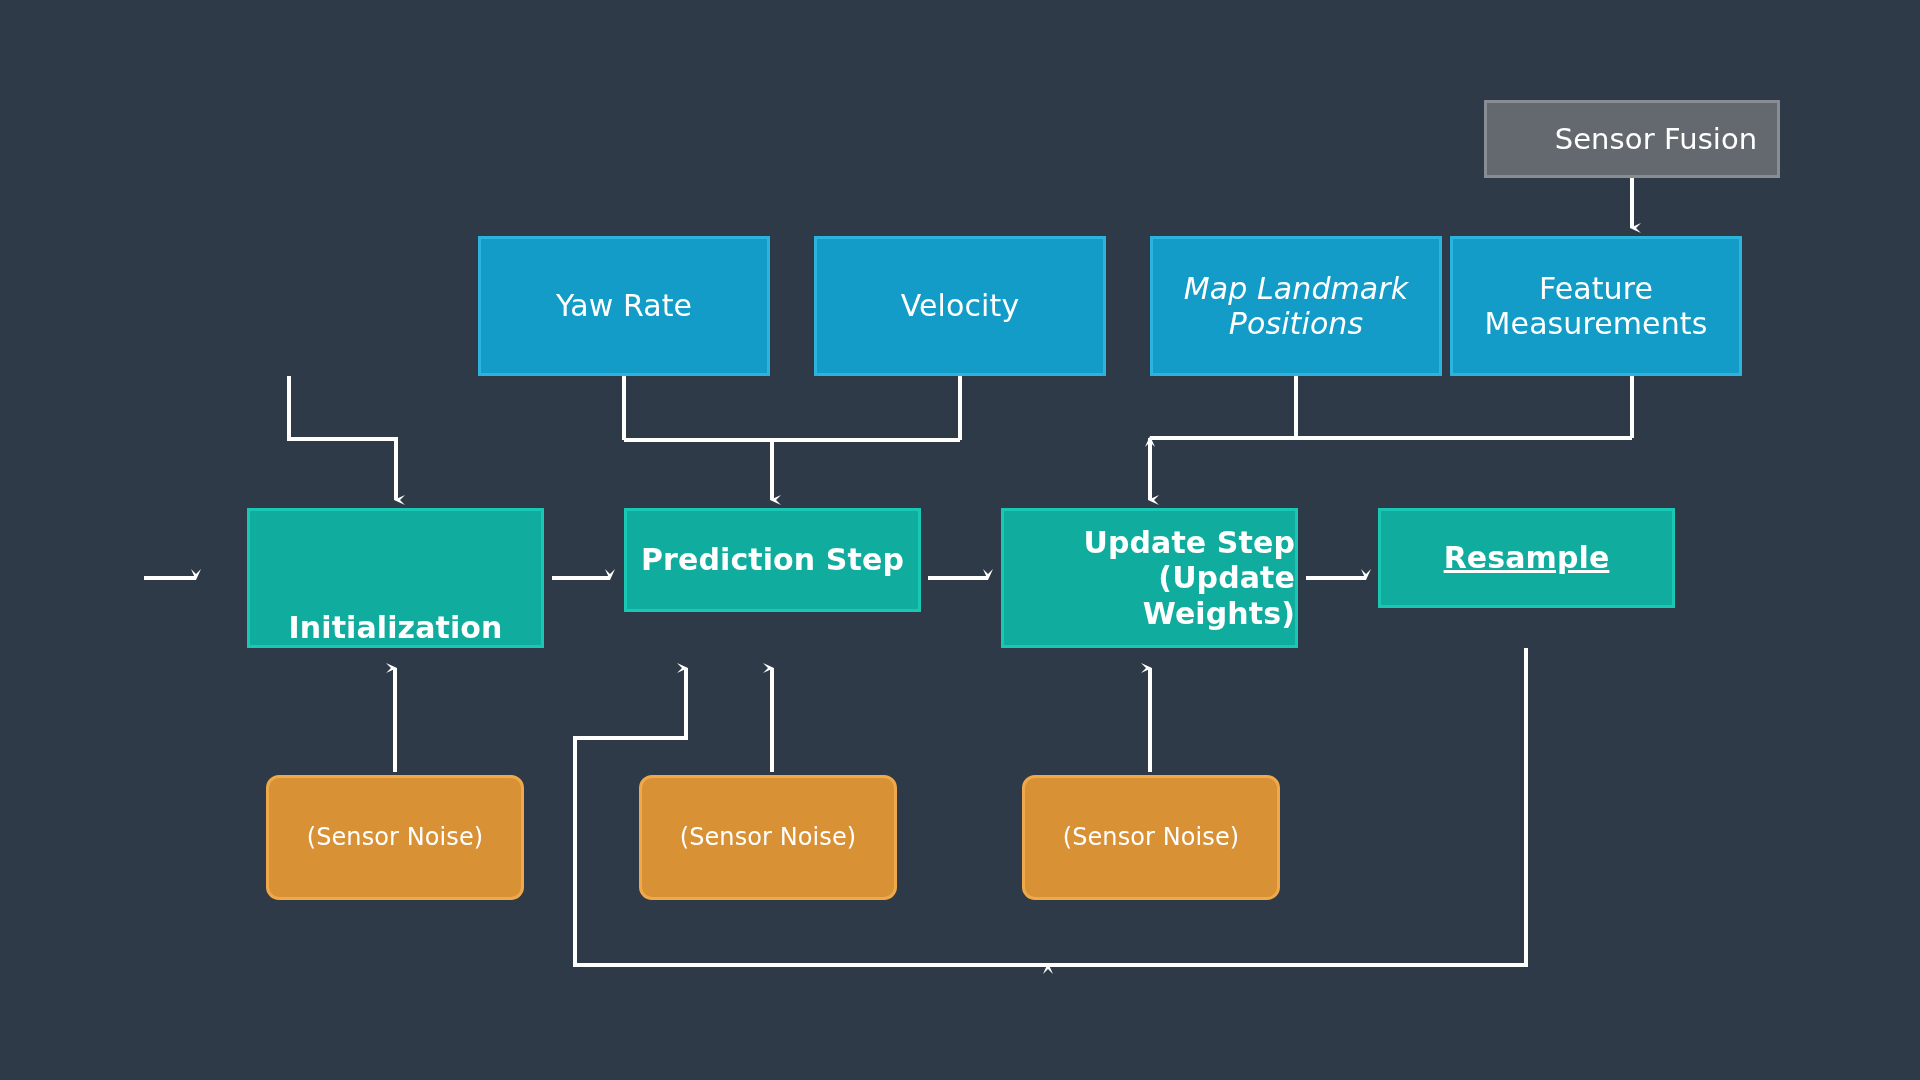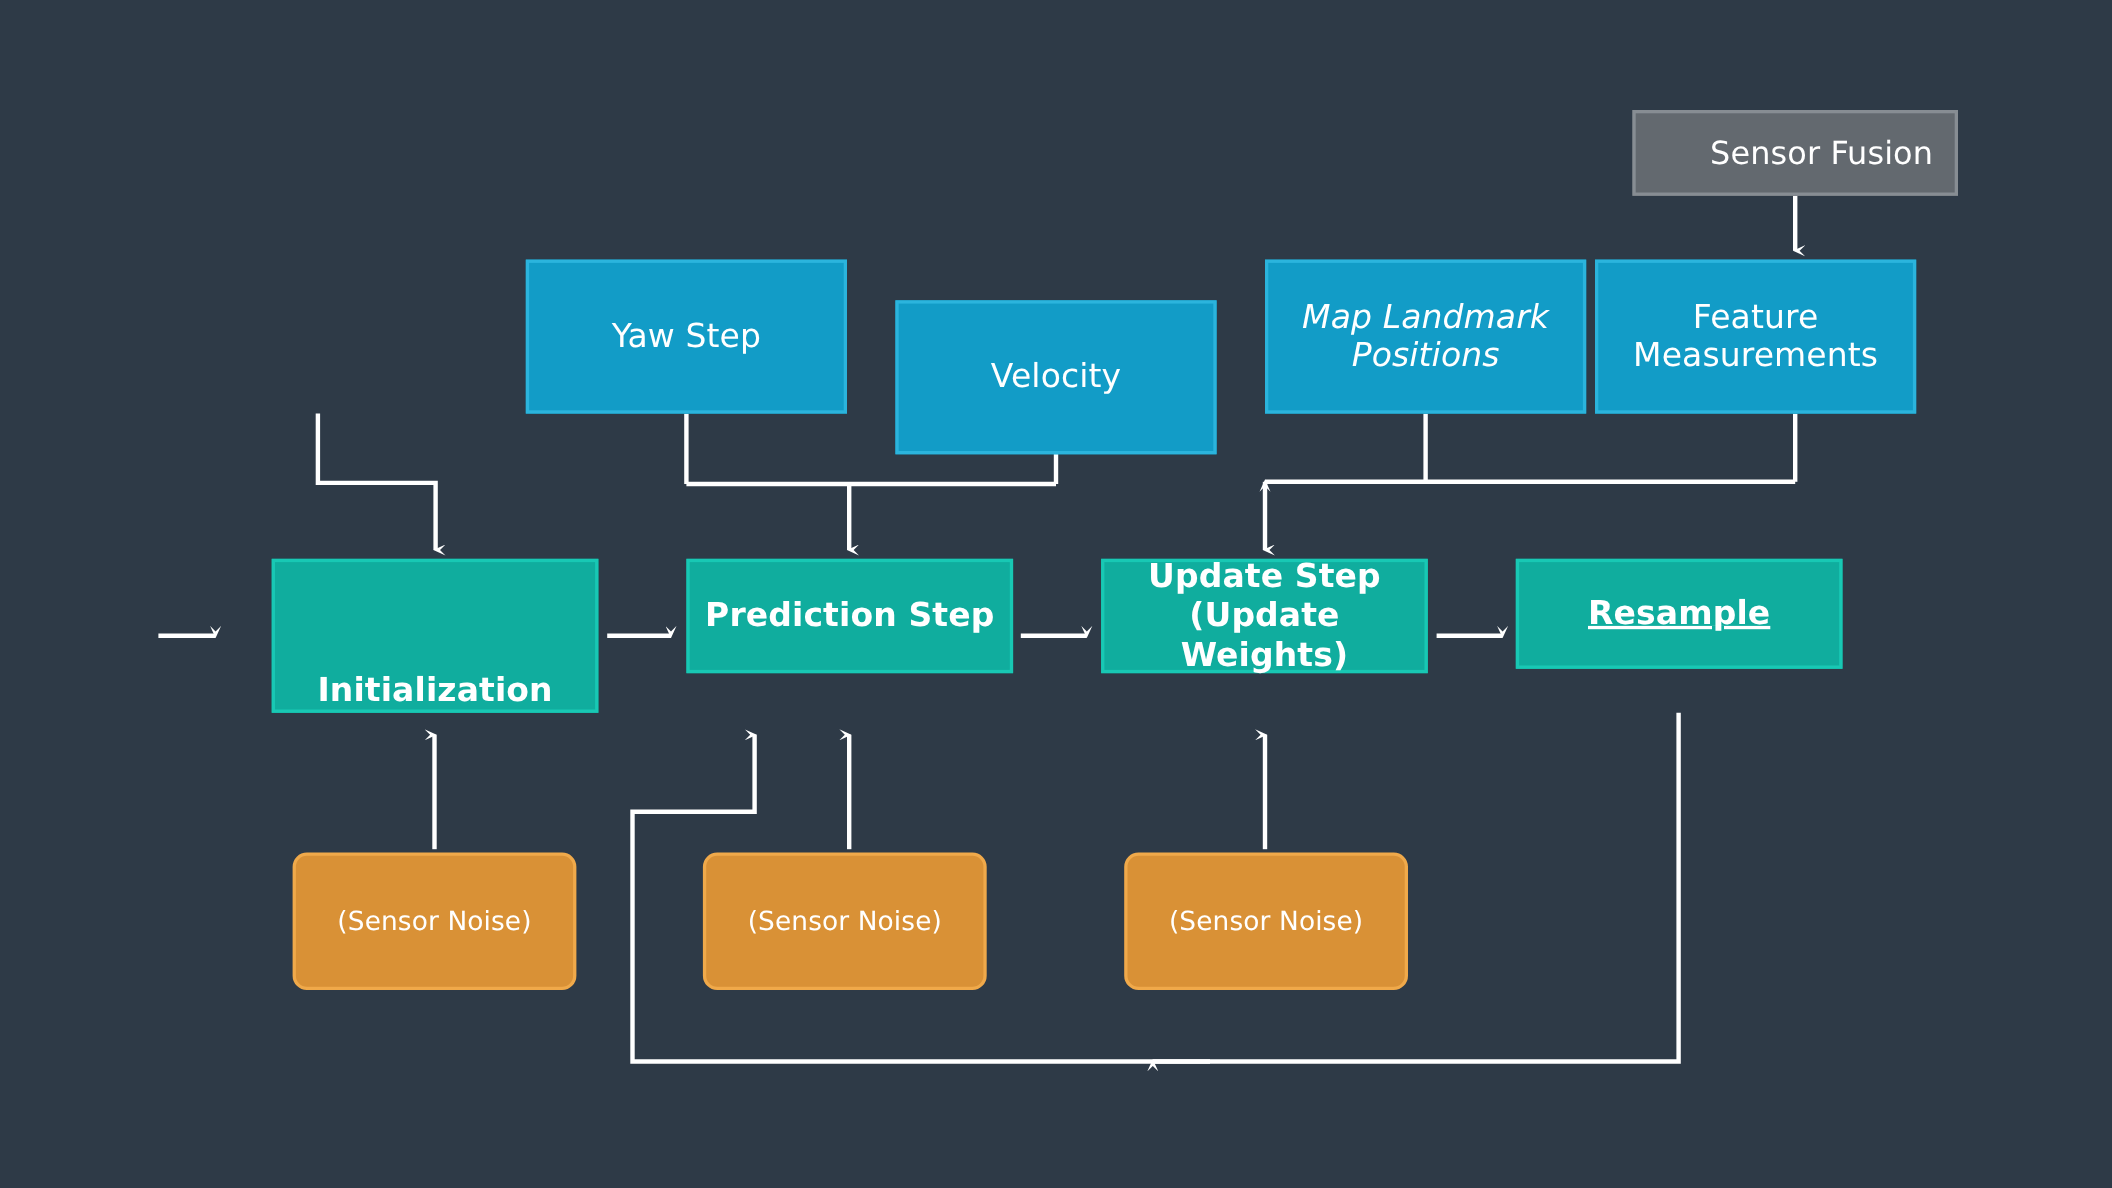--- a/index.html
+++ b/index.html
@@ -118,24 +118,24 @@
       <path d="M 1100 965 L 1048 965" marker-end="url(#arrow-left)"></path>
     </g>
   </svg>
 
   <div class="node fusion" style="left:1484px; top:100px; width:296px; height:78px;">
     <span>Sensor Fusion</span>
   </div>
 
 
   <div class="node source" style="left:478px; top:236px; width:292px; height:140px;">
-    <span>Yaw Step</span>
+    <span>Yaw Rate</span>
   </div>
 
-  <div class="node source" style="left:814px; top:236px; width:292px; height:140px;margin-top:37px;">
+  <div class="node source" style="left:814px; top:236px; width:292px; height:140px;">
     <span>Velocity</span>
   </div>
 
   <div class="node source" style="left:1150px; top:236px; width:292px; height:140px;font-style:italic;">
     <span>Map Landmark
 Positions</span>
   </div>
 
   <div class="node source" style="left:1450px; top:236px; width:292px; height:140px;">
     <span>Feature
@@ -143,21 +143,21 @@
   </div>
 
   <div class="node process" style="left:247px; top:508px; width:297px; height:140px;align-items:flex-end;">
     <span>Initialization</span>
   </div>
 
   <div class="node process" style="left:624px; top:508px; width:297px; height:104px;">
     <span>Prediction Step</span>
   </div>
 
-  <div class="node process" style="left:1001px; top:508px; width:297px; height:104px;">
+  <div class="node process" style="left:1001px; top:508px; width:297px; height:140px;text-align:right;">
     <span>Update Step
 (Update Weights)</span>
   </div>
 
   <div class="node process" style="left:1378px; top:508px; width:297px; height:100px;text-decoration:underline;">
     <span>Resample</span>
   </div>
 
   <div class="node noise" style="left:266px; top:775px; width:258px; height:125px;">
     <span>(Sensor Noise)</span>

